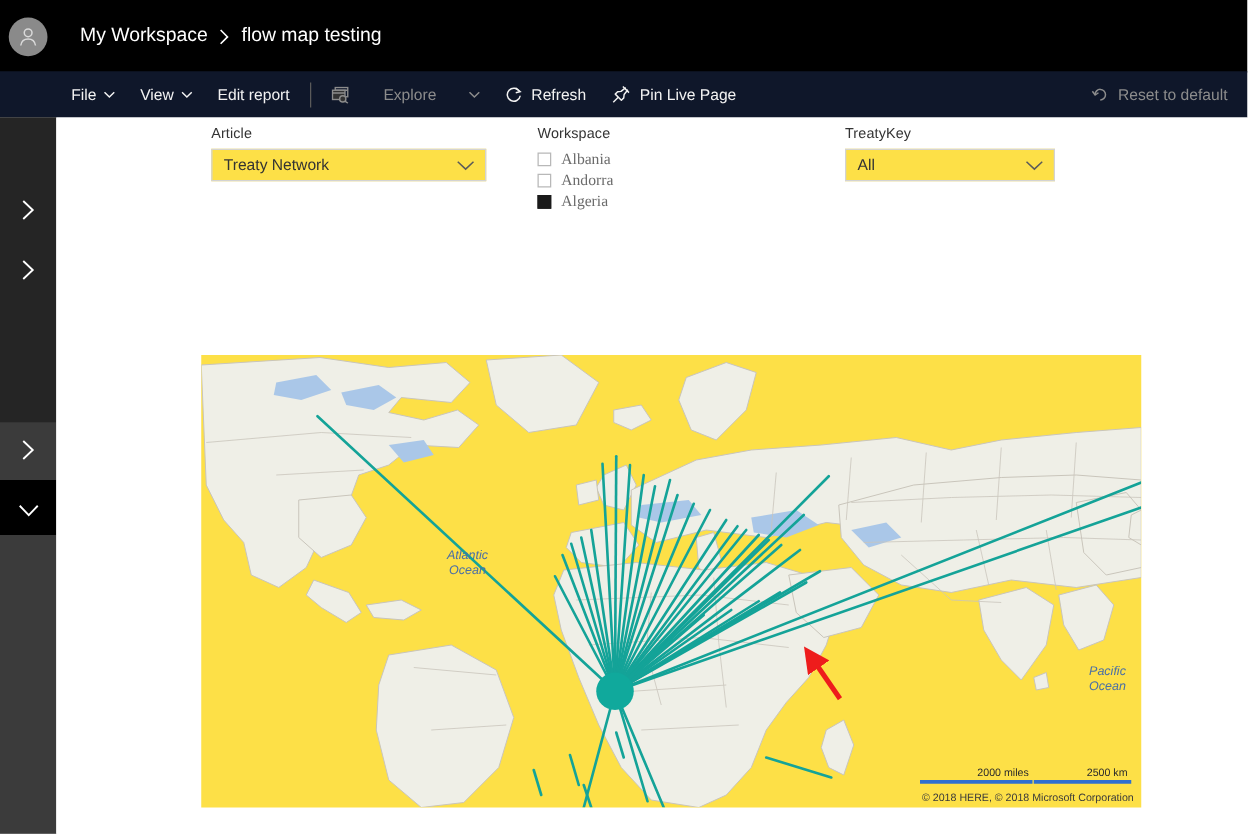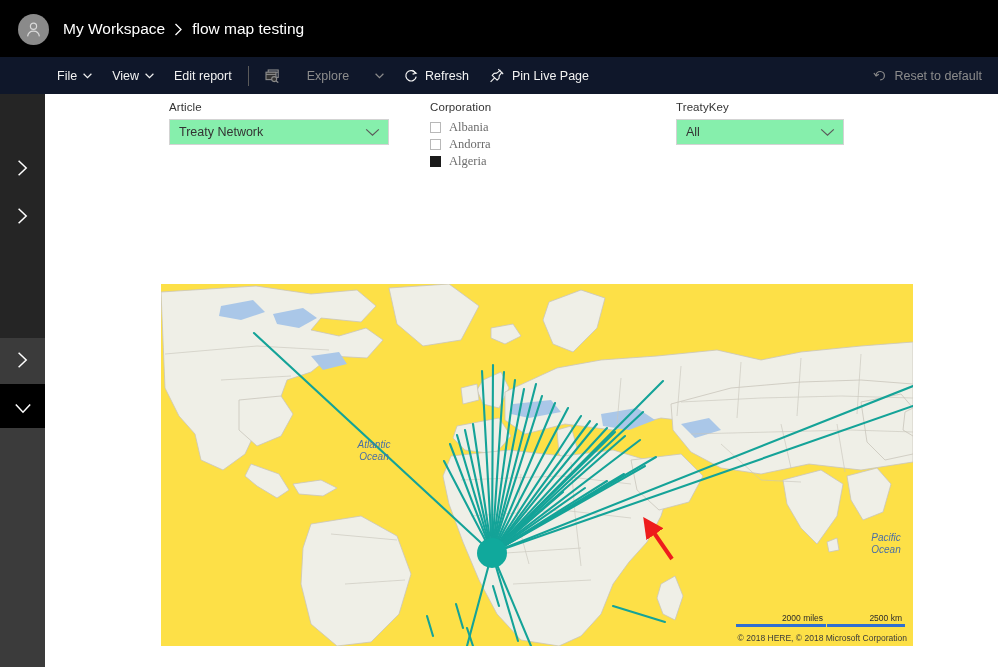--- a/index.html
+++ b/index.html
@@ -6,21 +6,21 @@
   html, body {
     width: 998px; height: 667px;
     font-family: "Liberation Sans", sans-serif;
     background: #ffffff; overflow: hidden;
   }
   .app { position: relative; width: 998px; height: 667px; }
 
   
   .topbar {
     position: absolute; left: 0; top: 0; width: 998px; height: 58px;
-    background: #000000; display: flex; align-items: center; padding-left: 15px;
+    background: #000000; display: flex; align-items: center; padding-left: 4px; gap: 12px;
   }
   .avatar {
     width: 31px; height: 31px; border-radius: 50%;
     background: #8a8a8a; margin-left: 3px;
     display: flex; align-items: center; justify-content: center;
     flex: 0 0 auto;
   }
   .avatar svg { display: block; }
   .breadcrumb {
     display: flex; align-items: center; margin-left: 14px;
@@ -80,21 +80,21 @@
     width: 953px; height: 573px; background: #ffffff;
   }
 
   
   .slicer { position: absolute; }
   .slicer-title {
     font-size: 11.5px; color: #333333; margin-bottom: 6px;
     letter-spacing: 0.1px;
   }
   .dropdown {
-    border: 1px solid #d3d3d3; background: #86efac;
+    border: 1px solid #d3d3d3; background: #fde047;
     height: 26px; display: flex; align-items: center;
     padding: 0 8px 0 9px; font-size: 12.5px; color: #333333;
     justify-content: space-between; cursor: pointer;
   }
   .dd-caret { display: inline-flex; align-items: center; }
 
   .chk-row {
     display: flex; align-items: center; height: 17px;
     font-size: 12.5px; color: #6b6b6b; cursor: pointer; font-family: Liberation Serif, serif;
   }
@@ -268,21 +268,21 @@
         <span>Treaty Network</span>
         <span class="dd-caret">
           <svg width="15" height="9" viewBox="0 0 15 9">
             <path d="M1.2 1.4 L7.5 7.3 L13.8 1.4" fill="none" stroke="#5a5a5a" stroke-width="1.2"></path>
           </svg>
         </span>
       </div>
     </div>
 
     <div class="slicer" style="left:385px; top:7px; width:180px;">
-      <div class="slicer-title">Corporation</div>
+      <div class="slicer-title">Workspace</div>
       <div style="margin-top:2px;">
         <div class="chk-row">
           <span class="chk-box"></span>
           <span>Albania</span>
         </div>
         <div class="chk-row">
           <span class="chk-box"></span>
           <span>Andorra</span>
         </div>
         <div class="chk-row">

